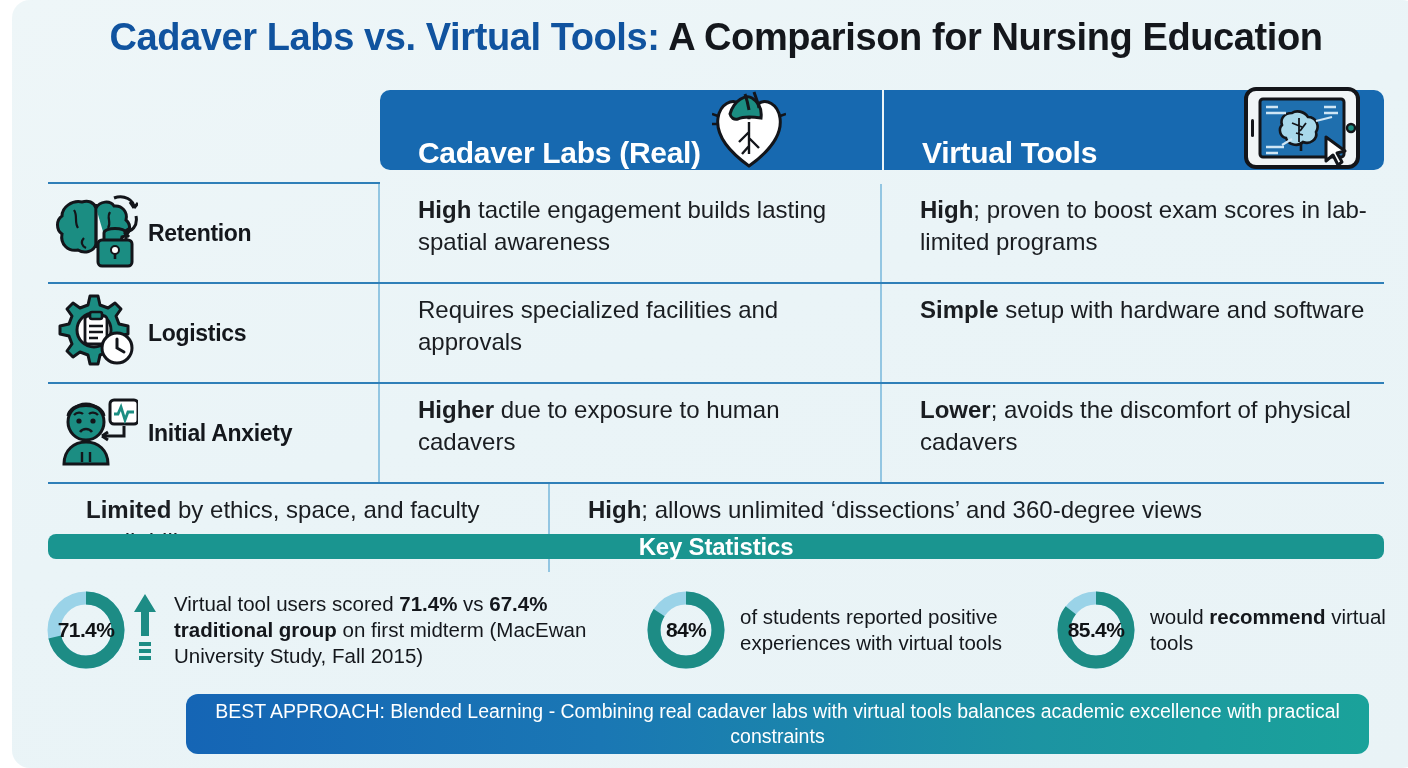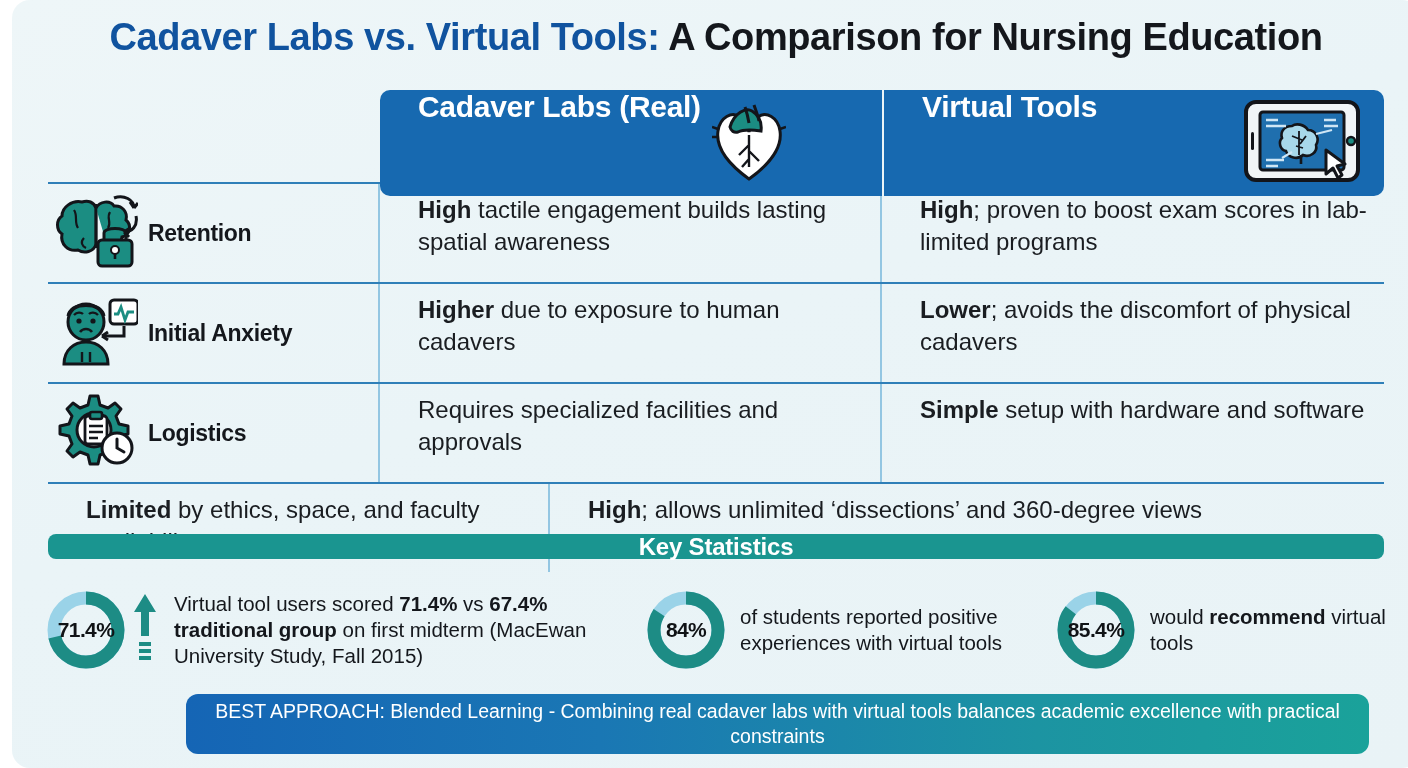--- a/index.html
+++ b/index.html
@@ -48,23 +48,23 @@
     width: 1336px;
   }
   .thead {
     display: flex;
     height: 92px;
   }
   .th-spacer { width: 332px; flex: 0 0 332px; }
   .th-cell {
     position: relative;
     background: #1769b0;
-    height: 106px;
-    display: flex;
-    align-items: flex-start;
+    height: 80px;
+    display: flex;
+    align-items: flex-end;
     box-sizing: border-box;
   }
   .th-cell.left {
     flex: 0 0 502px;
     border-radius: 10px 0 0 10px;
     padding-left: 38px;
     margin-right: 2px;
   }
   .th-cell.right {
     flex: 1 1 auto;
@@ -288,20 +288,43 @@
       </div>
       <div class="cell-text last">
         <span><b>High</b><span>; proven to boost exam scores in lab-limited programs</span></span>
       </div>
     </div>
 
     <div class="row">
       <div class="cell-label">
         <span>
           <svg width="86" height="74" viewBox="0 0 86 74">
+            <path d="M38 2 L46 2 L48 11 L56 14 L63 9 L69 15 L64 22 L67 30 L76 32 L76 40 L67 42 L64 50 L69 57 L63 63 L56 58 L48 61 L46 70 L38 70 L36 61 L28 58 L21 63 L15 57 L20 50 L17 42 L8 40 L8 32 L17 30 L20 22 L15 15 L21 9 L28 14 L36 11 Z" fill="#1b8d82" stroke="#13151a" stroke-width="3" stroke-linejoin="round"></path>
+            <circle cx="42" cy="36" r="17" fill="#ffffff" stroke="#13151a" stroke-width="3"></circle>
+            <rect x="33" y="22" width="22" height="28" rx="3" fill="#ffffff" stroke="#13151a" stroke-width="2.8"></rect>
+            <rect x="38" y="18" width="12" height="7" rx="2" fill="#1b8d82" stroke="#13151a" stroke-width="2.6"></rect>
+            <path d="M37 32 L51 32 M37 38 L51 38 M37 44 L46 44" stroke="#13151a" stroke-width="2.4"></path>
+            <circle cx="65" cy="54" r="15" fill="#ffffff" stroke="#13151a" stroke-width="3"></circle>
+            <path d="M65 45 L65 54 L72 58" stroke="#13151a" stroke-width="3" fill="none" stroke-linecap="round"></path>
+          </svg>
+        </span>
+        <span class="lbl">Logistics</span>
+      </div>
+      <div class="cell-text">
+        <span><b></b><span>Requires specialized facilities and approvals</span></span>
+      </div>
+      <div class="cell-text last">
+        <span><b>Simple</b><span> setup with hardware and software</span></span>
+      </div>
+    </div>
+
+    <div class="row">
+      <div class="cell-label">
+        <span>
+          <svg width="86" height="74" viewBox="0 0 86 74">
             <path d="M12 70 C12 56 22 48 34 48 C46 48 56 56 56 70 Z" fill="#1b8d82" stroke="#13151a" stroke-width="3"></path>
             <circle cx="34" cy="28" r="18" fill="#1b8d82" stroke="#13151a" stroke-width="3"></circle>
             <path d="M16 22 C18 8 50 8 52 22 C50 14 44 11 34 11 C24 11 18 14 16 22 Z" fill="#1b8d82" stroke="#13151a" stroke-width="3"></path>
             <circle cx="27" cy="27" r="2.6" fill="#13151a"></circle>
             <circle cx="41" cy="27" r="2.6" fill="#13151a"></circle>
             <path d="M28 38 C31 34 37 34 40 38" stroke="#13151a" stroke-width="2.6" fill="none"></path>
             <path d="M22 21 C25 18 29 18 31 20 M37 20 C39 18 43 18 46 21" stroke="#13151a" stroke-width="2.4" fill="none"></path>
             <path d="M30 58 L30 68 M38 58 L38 68" stroke="#13151a" stroke-width="2.4"></path>
             <rect x="58" y="6" width="28" height="24" rx="4" fill="#ffffff" stroke="#13151a" stroke-width="3"></rect>
             <path d="M62 20 L66 20 L69 13 L73 26 L76 18 L82 18" stroke="#1b8d82" stroke-width="2.8" fill="none"></path>
@@ -313,43 +336,20 @@
       </div>
       <div class="cell-text">
         <span><b>Higher</b><span> due to exposure to human cadavers</span></span>
       </div>
       <div class="cell-text last">
         <span><b>Lower</b><span>; avoids the discomfort of physical cadavers</span></span>
       </div>
     </div>
 
     <div class="row">
-      <div class="cell-label">
-        <span>
-          <svg width="86" height="74" viewBox="0 0 86 74">
-            <path d="M38 2 L46 2 L48 11 L56 14 L63 9 L69 15 L64 22 L67 30 L76 32 L76 40 L67 42 L64 50 L69 57 L63 63 L56 58 L48 61 L46 70 L38 70 L36 61 L28 58 L21 63 L15 57 L20 50 L17 42 L8 40 L8 32 L17 30 L20 22 L15 15 L21 9 L28 14 L36 11 Z" fill="#1b8d82" stroke="#13151a" stroke-width="3" stroke-linejoin="round"></path>
-            <circle cx="42" cy="36" r="17" fill="#ffffff" stroke="#13151a" stroke-width="3"></circle>
-            <rect x="33" y="22" width="22" height="28" rx="3" fill="#ffffff" stroke="#13151a" stroke-width="2.8"></rect>
-            <rect x="38" y="18" width="12" height="7" rx="2" fill="#1b8d82" stroke="#13151a" stroke-width="2.6"></rect>
-            <path d="M37 32 L51 32 M37 38 L51 38 M37 44 L46 44" stroke="#13151a" stroke-width="2.4"></path>
-            <circle cx="65" cy="54" r="15" fill="#ffffff" stroke="#13151a" stroke-width="3"></circle>
-            <path d="M65 45 L65 54 L72 58" stroke="#13151a" stroke-width="3" fill="none" stroke-linecap="round"></path>
-          </svg>
-        </span>
-        <span class="lbl">Logistics</span>
-      </div>
-      <div class="cell-text">
-        <span><b></b><span>Requires specialized facilities and approvals</span></span>
-      </div>
-      <div class="cell-text last">
-        <span><b>Simple</b><span> setup with hardware and software</span></span>
-      </div>
-    </div>
-
-    <div class="row">
       <div class="cell-text">
         <span><b>Limited</b><span> by ethics, space, and faculty availability</span></span>
       </div>
       <div class="cell-text last">
         <span><b>High</b><span>; allows unlimited ‘dissections’ and 360-degree views</span></span>
       </div>
     </div>
   </div>
 
   <div class="keystats">

